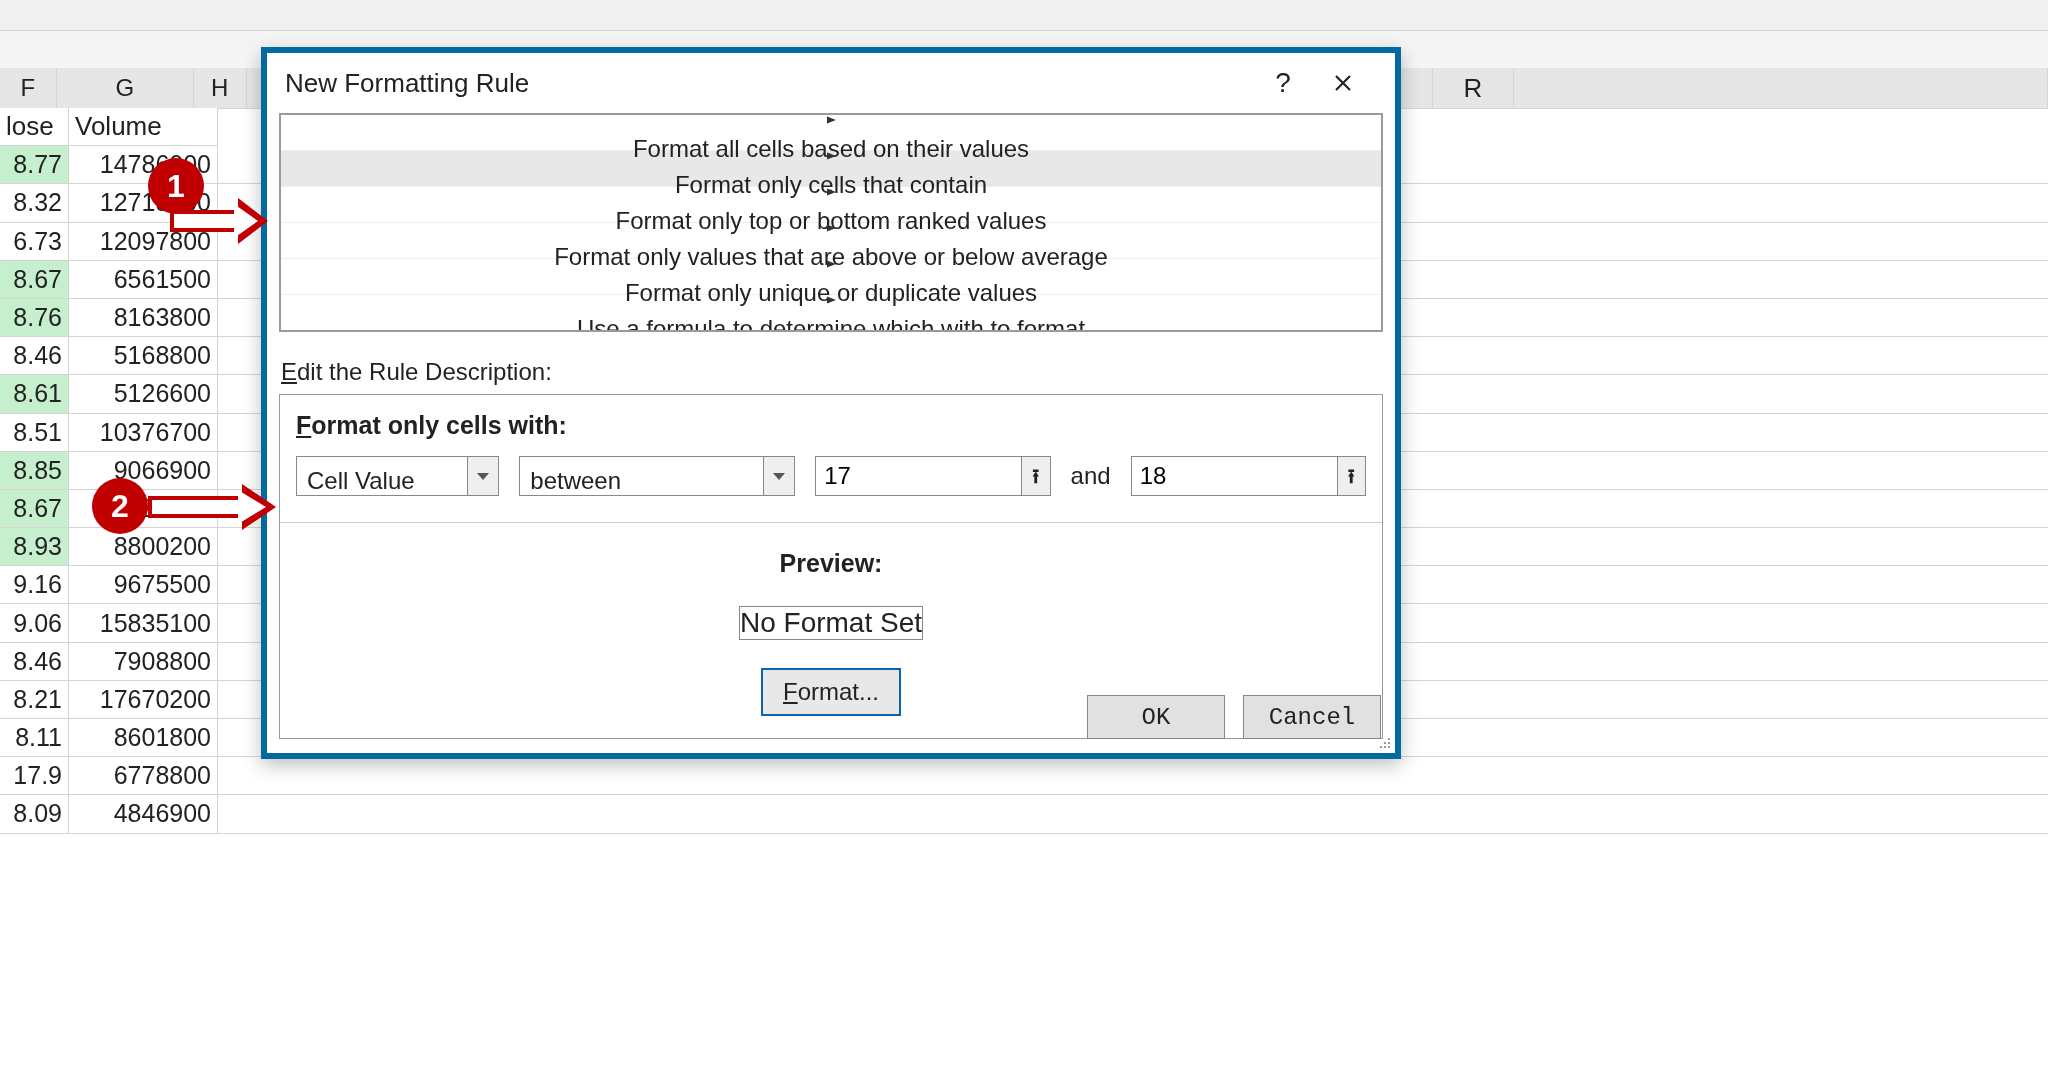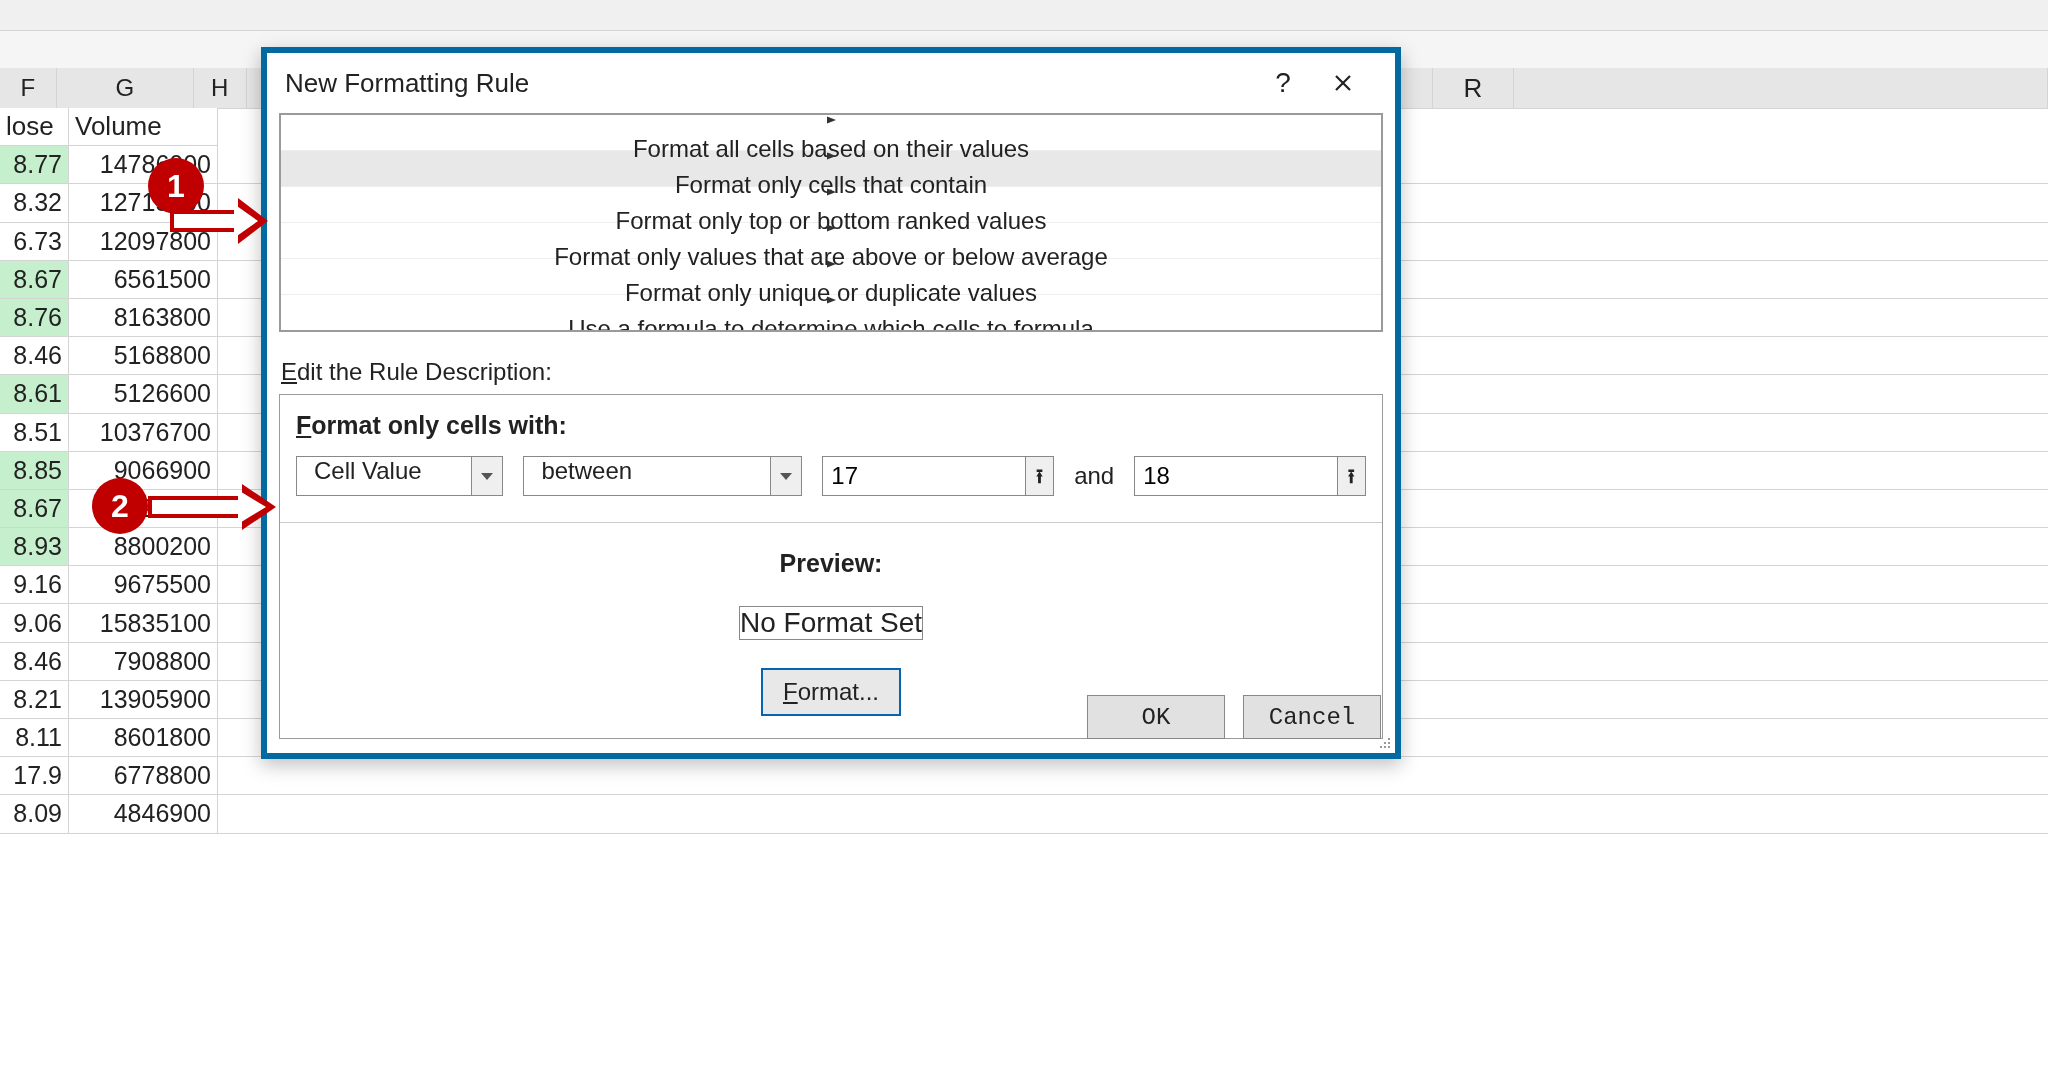--- a/index.html
+++ b/index.html
@@ -146,26 +146,26 @@
   .desc-title .u { text-decoration: underline; }
 
   .criteria-row {
     display: flex;
     align-items: center;
     gap: 20px;
   }
   .dropdown {
     position: relative;
     display: flex;
-    align-items: flex-start;
+    align-items: flex-end;
     border: 1px solid #888;
     height: 38px;
     background: white;
     font-size: 24px;
-    padding: 0 0 0 17px;
+    padding: 0 0 0 10px;
   }
   .dd-text { flex: 1; }
   .dd-btn {
     width: 30px; height: 100%;
     border-left: 1px solid #888;
     background: #efefef;
     display: flex; align-items: center; justify-content: center;
   }
   .chevron-down {
     width: 0; height: 0;
@@ -329,21 +329,21 @@
       <div class="row">
         <div class="cell colF">9.06</div>
         <div class="cell colG">15835100</div>
       </div>
       <div class="row">
         <div class="cell colF">8.46</div>
         <div class="cell colG">7908800</div>
       </div>
       <div class="row">
         <div class="cell colF">8.21</div>
-        <div class="cell colG">13905900</div>
+        <div class="cell colG">17670200</div>
       </div>
       <div class="row">
         <div class="cell colF">8.11</div>
         <div class="cell colG">8601800</div>
       </div>
       <div class="row">
         <div class="cell colF">17.9</div>
         <div class="cell colG">6778800</div>
       </div>
       <div class="row">
@@ -389,21 +389,21 @@
         <div class="rule-item">
           <div class="rule-pointer"></div>
           <span>Format only values that are above or below average</span>
         </div>
         <div class="rule-item">
           <div class="rule-pointer"></div>
           <span>Format only unique or duplicate values</span>
         </div>
         <div class="rule-item">
           <div class="rule-pointer"></div>
-          <span>Use a formula to determine which cells to formula</span>
+          <span>Use a formula to determine which with to format</span>
         </div>
       </div>
 
     <div class="section-label underline" style="margin-top:26px">Edit the Rule Description:</div>
 
     <div class="desc-box">
       <div class="desc-title">
         <span class="u">F</span><span>ormat only cells with:</span>
       </div>
 

